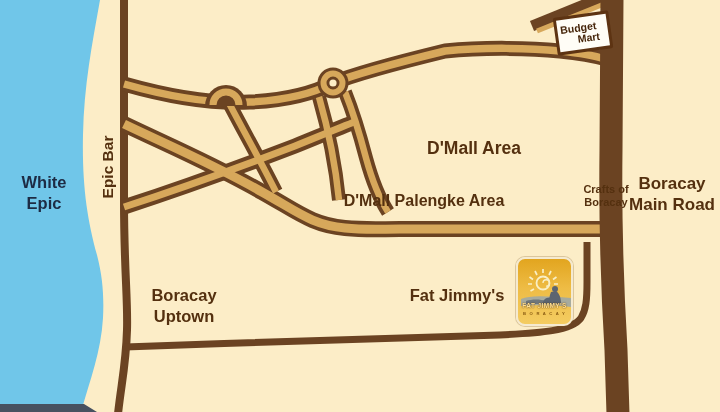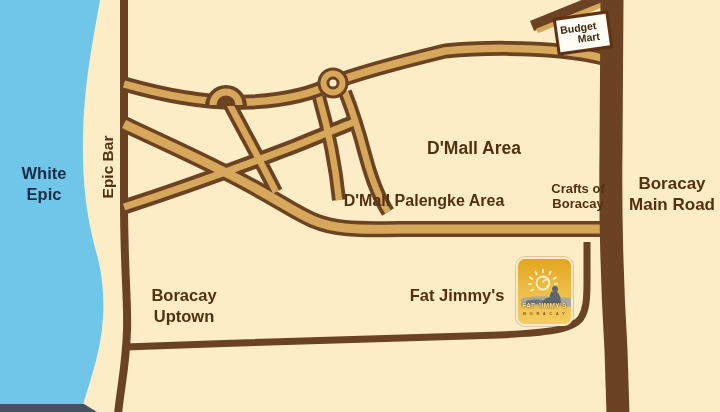--- a/index.html
+++ b/index.html
@@ -18,25 +18,25 @@
   .strip{fill:var(--strip-dark)}
   .thin{fill:none;stroke:var(--road-casing);stroke-linejoin:round;stroke-linecap:butt}
   .case{fill:none;stroke:var(--road-casing);stroke-linejoin:round}
   .fillr{fill:none;stroke:var(--road-fill);stroke-linejoin:round}
   .solid{fill:var(--road-casing)}
   .sandfill{fill:var(--sand)}
   .lbl{
     position:absolute;font-weight:bold;color:var(--label-brown);
     text-align:center;line-height:1.18;transform:translate(-50%,-50%);white-space:nowrap;
   }
-  .lbl-white-beach{left:44px;top:184px;font-size:16.5px;color:var(--label-dark);line-height:1.25}
+  .lbl-white-beach{left:44px;top:193px;font-size:16.5px;color:var(--label-dark);line-height:1.25}
   .lbl-epic-bar{left:108px;top:167px;font-size:15.5px;transform:translate(-50%,-50%) rotate(-90deg)}
   .lbl-dmall-area{left:474px;top:148px;font-size:17.5px}
   .lbl-palengke{left:424px;top:201px;font-size:16px}
-  .lbl-crafts{left:578px;top:196px;font-size:13px;line-height:1.18}
+  .lbl-crafts{left:606px;top:196px;font-size:11px;line-height:1.18}
   .lbl-main-road{left:672px;top:195px;font-size:17px;line-height:1.22}
   .lbl-uptown{left:184px;top:306px;font-size:16.5px;line-height:1.25}
   .lbl-fatjimmys{left:457px;top:295px;font-size:16.5px;line-height:1.12}
   .sign{
     position:absolute;left:583px;top:33px;width:56px;height:38px;
     transform:translate(-50%,-50%) rotate(-8deg);
     background:var(--sign-bg);border:3px solid var(--sign-border);border-radius:2px;
     box-sizing:border-box;display:flex;flex-direction:column;justify-content:center;
   }
   .sign-line{font-weight:bold;font-size:10.5px;line-height:11px;color:#46250a;text-align:center}

